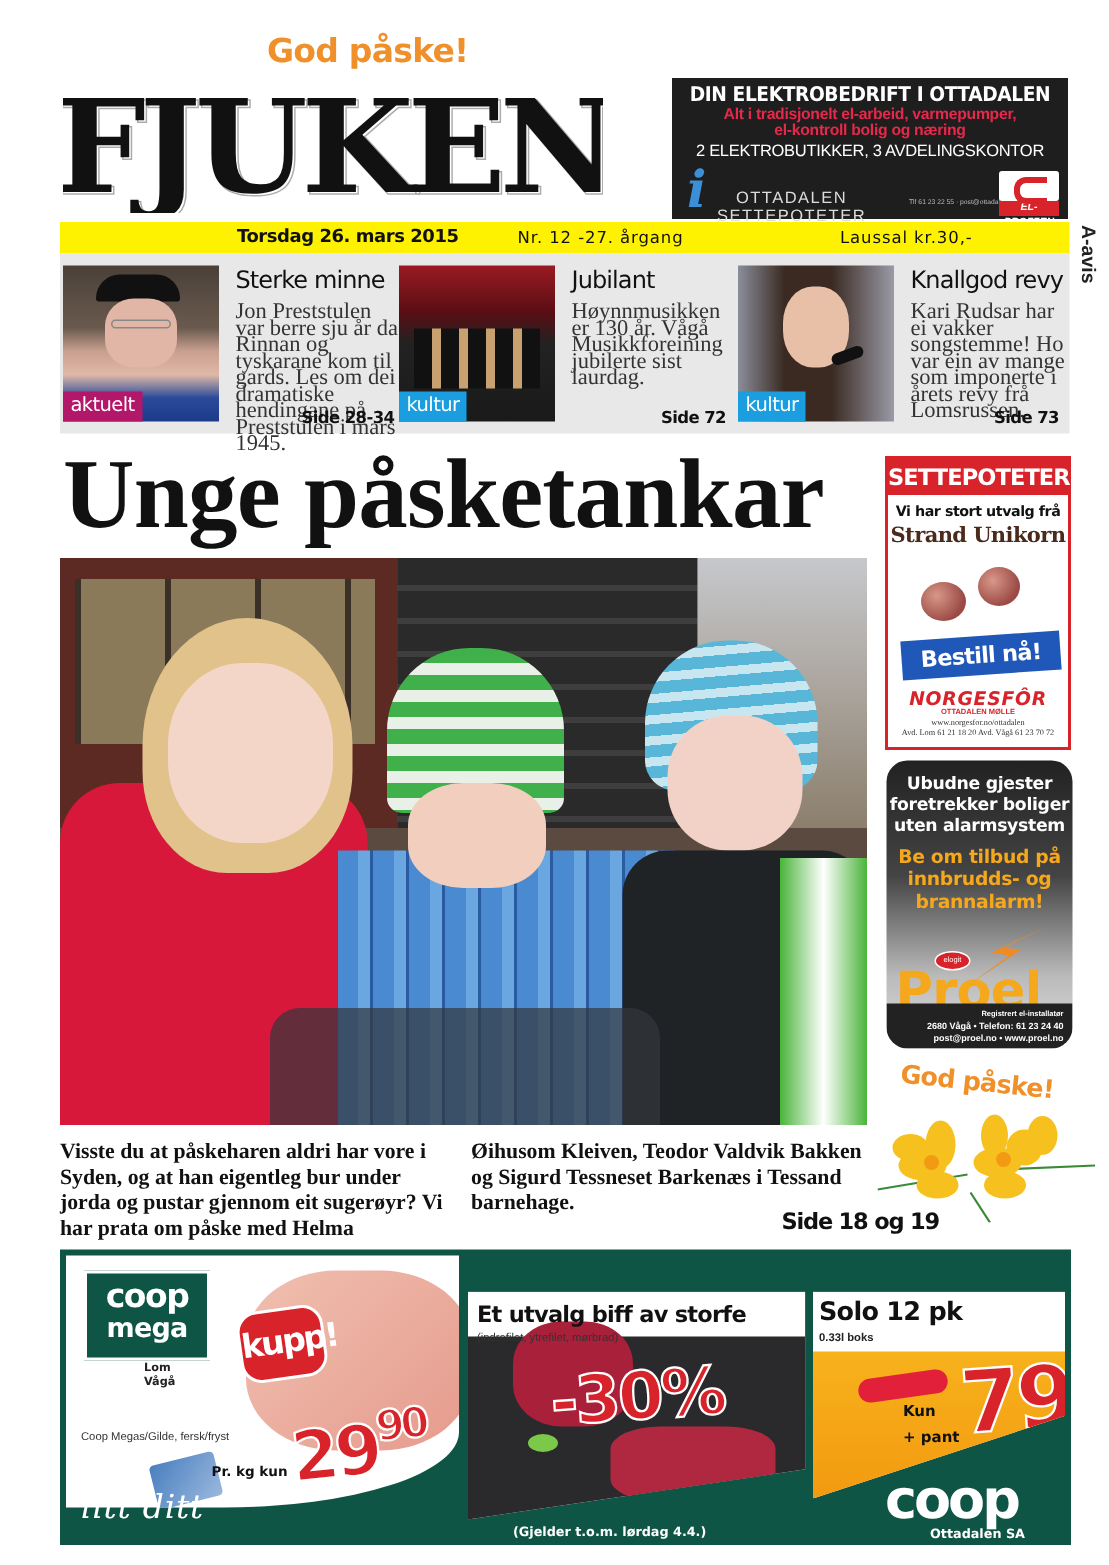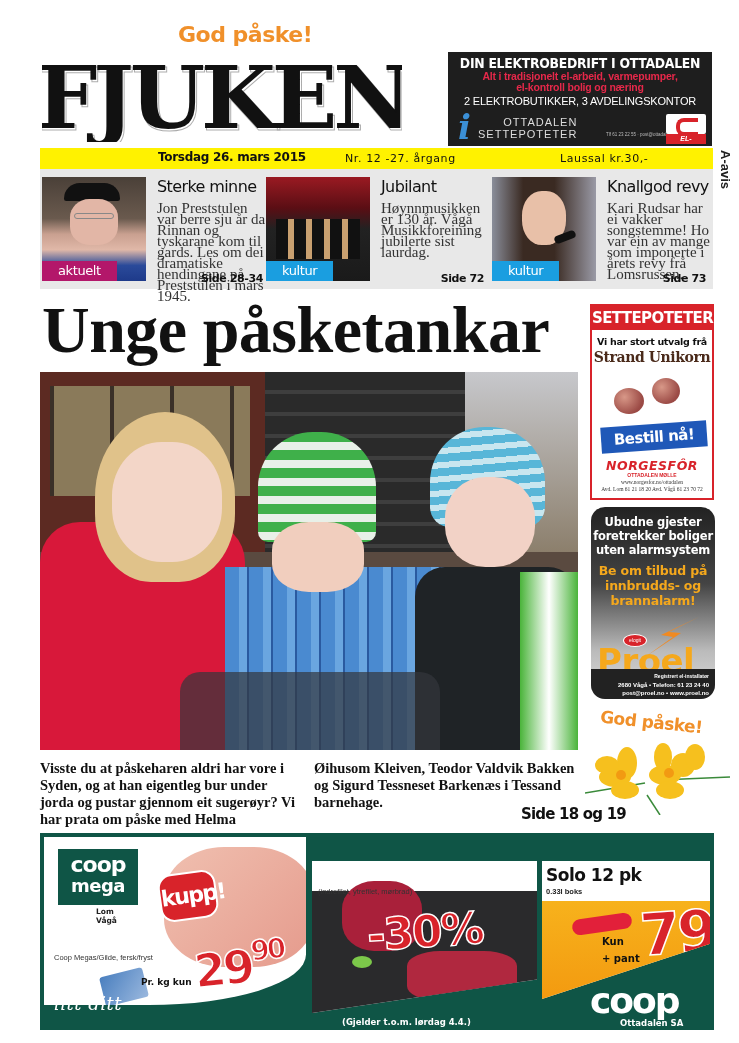--- a/index.html
+++ b/index.html
@@ -10,41 +10,41 @@
 .greeting{left:178px;top:22px;font-family:"DejaVu Sans",sans-serif;font-weight:bold;font-size:22px;color:#f0902a;letter-spacing:-0.5px}
 .logo{left:42px;top:52px;width:360px;height:90px}
 .logo text{font-family:"DejaVu Serif",serif;font-weight:bold}
 
 .elad{left:448px;top:52px;width:264px;height:94px;background:#1e1e1e;color:#fff;text-align:center}
 .elad .l1{font-family:"DejaVu Sans",sans-serif;font-weight:bold;font-size:13.5px;margin-top:3px;letter-spacing:-0.3px;transform:scaleX(.92)}
 .elad .l2,.elad .l3{font-weight:bold;font-size:10.5px;color:#e6284a;line-height:11px;letter-spacing:-0.2px}
 .elad .l4{font-weight:normal;font-size:11px;margin-top:2px;letter-spacing:-0.2px}
 .elad .brand{position:absolute;left:6px;top:58px;height:34px;width:150px}
 .elad .ilogo{position:absolute;left:4px;top:0;font-family:"DejaVu Serif",serif;font-style:italic;font-weight:bold;font-size:34px;color:#3b8fd6;line-height:34px}
-.elad .bt{position:absolute;left:24px;top:6px;font-size:11px;line-height:12px;color:#ddd;text-align:right;letter-spacing:1px}
+.elad .bt{position:absolute;left:24px;top:16px;font-size:11px;line-height:12px;color:#ddd;text-align:center;letter-spacing:1px}
 .elad .contact{position:absolute;left:158px;top:80px;font-size:4.5px;color:#bbb}
 .elad .elp{position:absolute;right:6px;top:62px;width:40px;height:30px}
 .elad .elp .box{height:20px;background:#fff;border-radius:2px;position:relative}
 .elad .elp .box:before{content:"";position:absolute;left:10px;top:4px;width:18px;height:10px;border:4px solid #d8232a;border-right:none;border-radius:8px 0 0 8px}
 .elad .elp .tag{background:#d8232a;color:#fff;font-size:7px;font-style:italic;font-weight:bold;text-align:center;height:10px;line-height:10px}
 
 .dateline{left:40px;top:148px;width:673px;height:21px;background:#fff200;font-family:"DejaVu Sans",sans-serif;font-size:11px}
 .dateline .d{position:absolute;left:118px;top:2px;font-weight:bold;font-size:12px;letter-spacing:-0.3px}
 .dateline .n{position:absolute;left:305px;top:4px;letter-spacing:0.6px}
 .dateline .p{position:absolute;left:520px;top:4px;letter-spacing:0.6px}
 .aavis{left:718px;top:150px;width:16px;height:60px}
 .aavis span{display:block;transform:rotate(90deg);transform-origin:left top;position:absolute;left:15px;top:0;white-space:nowrap;font-size:13px;font-weight:bold;color:#222}
 
 .teasers{left:40px;top:169px;width:673px;height:120px;background:#e8e8e8}
 .teaser{position:absolute;top:8px;height:104px}
 .teaser .img{position:absolute;left:0;top:0;width:104px;height:104px;overflow:hidden}
 .teaser .h{position:absolute;left:115px;top:0;font-family:"DejaVu Sans",sans-serif;font-weight:normal;font-size:16px;letter-spacing:-0.6px}
 .teaser .b{position:absolute;left:115px;top:26px;width:110px;font-family:"Liberation Serif",serif;font-size:15px;line-height:11px;color:#333}
 .teaser .pg{position:absolute;right:4px;bottom:-4px;font-family:"DejaVu Sans",sans-serif;font-weight:bold;font-size:11px;letter-spacing:-0.4px}
-.teaser .tag{position:absolute;left:0;bottom:0;color:#fff;font-family:"DejaVu Sans",sans-serif;font-size:13px;padding:0 16px;height:20px;line-height:20px;letter-spacing:-0.4px}
+.teaser .tag{position:absolute;left:0;bottom:0;color:#fff;font-family:"DejaVu Sans",sans-serif;font-size:13px;padding:0 5px;height:20px;line-height:20px;letter-spacing:-0.4px}
 
 .headline{left:42px;top:292px;font-family:"Liberation Serif",serif;font-weight:bold;font-size:66px;letter-spacing:-0.5px;line-height:76px;color:#111}
 
 .photo{left:40px;top:372px;width:538px;height:378px;overflow:hidden;background:#5a4a40}
 
 .caption{top:760px;font-family:"Liberation Serif",serif;font-weight:bold;font-size:14.5px;line-height:17px;color:#111}
 .sidepg{left:521px;top:805px;font-family:"DejaVu Sans",sans-serif;font-weight:bold;font-size:15px;letter-spacing:-0.8px}
 
 .sette{left:590px;top:304px;width:124px;height:196px;border:2px solid #d8232a;background:#fff}
 .sette .top{background:#d8232a;color:#fff;font-family:"DejaVu Sans",sans-serif;font-weight:bold;font-size:15px;text-align:center;height:24px;line-height:24px;letter-spacing:-0.6px}
@@ -73,21 +73,21 @@
 .coop .cm{position:absolute;left:12px;top:10px;width:84px;height:60px;background:#0f5546;border:2px solid #fff;color:#fff;font-family:"DejaVu Sans",sans-serif;font-weight:bold;text-align:center}
 .coop .cm .a{font-size:22px;line-height:24px;margin-top:4px;letter-spacing:-1px}
 .coop .cm .b{font-size:18px;line-height:18px;letter-spacing:-0.5px}
 .coop .loc{position:absolute;left:52px;top:70px;font-family:"DejaVu Sans",sans-serif;font-weight:bold;font-size:7.5px;line-height:9px;color:#222}
 .coop .prod{position:absolute;left:10px;top:93px;font-family:"DejaVu Sans",sans-serif;font-weight:bold;font-size:18px;color:#111;letter-spacing:-0.6px}
 .coop .sub{position:absolute;left:10px;top:116px;font-size:7.5px;color:#333}
 .coop .kg{position:absolute;left:97px;top:140px;font-family:"DejaVu Sans",sans-serif;font-weight:bold;font-size:9px}
 .coop .kupp{position:absolute;left:115px;top:35px;width:58px;height:48px;background:#d8232a;border-radius:14px;transform:rotate(-8deg);border:2px solid #fff;color:#fff;font-family:"DejaVu Sans",sans-serif;font-weight:bold;font-size:22px;line-height:44px;text-align:center;letter-spacing:-1.5px}
 .coop .price1{position:absolute;left:150px;top:103px;font-family:"DejaVu Sans",sans-serif;font-weight:bold;font-size:46px;color:#d8232a;transform:rotate(-6deg);letter-spacing:-3px;-webkit-text-stroke:1.5px #fff}
 .coop .price1 sup{font-size:28px;vertical-align:top;position:relative;top:-4px}
-.coop .litt{position:absolute;left:14px;top:160px;font-family:"DejaVu Serif",serif;font-style:italic;font-size:18px;color:#fff;letter-spacing:0.5px}
+.coop .litt{position:absolute;left:14px;top:160px;font-family:"DejaVu Serif",serif;font-style:italic;font-size:22px;color:#fff;letter-spacing:0.5px}
 .coop .card{position:absolute;left:58px;top:135px;width:44px;height:30px;background:linear-gradient(135deg,#4a7fbf,#9ab8de);transform:rotate(-14deg);border-radius:3px}
 .coop .h2{position:absolute;font-family:"DejaVu Sans",sans-serif;font-weight:bold;font-size:15px;color:#111;letter-spacing:-0.5px}
 .coop .pct{position:absolute;left:55px;top:45px;font-family:"DejaVu Sans",sans-serif;font-weight:bold;font-size:44px;color:#d8232a;letter-spacing:-2px;-webkit-text-stroke:1.5px #fff;transform:rotate(-4deg)}
 .coop .gj{position:absolute;left:302px;top:184px;font-family:"DejaVu Sans",sans-serif;font-weight:bold;font-size:8.5px;color:#fff}
 .coop .p79{position:absolute;left:98px;top:38px;font-family:"DejaVu Sans",sans-serif;font-weight:bold;font-size:58px;color:#d8232a;letter-spacing:-3px;-webkit-text-stroke:1.5px #fff;transform:rotate(-4deg)}
 .coop .kun{position:absolute;left:60px;top:75px;font-family:"DejaVu Sans",sans-serif;font-weight:bold;font-size:10px;color:#111}
 .coop .pant{position:absolute;left:60px;top:92px;font-family:"DejaVu Sans",sans-serif;font-weight:bold;font-size:10px;color:#111}
 .coop .clogo{position:absolute;left:550px;top:150px;font-family:"DejaVu Sans",sans-serif;font-weight:bold;font-size:36px;color:#fff;letter-spacing:-2px;line-height:36px}
 .coop .ott{position:absolute;left:580px;top:185px;font-family:"DejaVu Sans",sans-serif;font-weight:bold;font-size:8.5px;color:#fff}
 </style>
@@ -254,20 +254,21 @@
     <div class="kg">Pr. kg kun</div>
     <div class="price1"><span>29</span><sup>90</sup></div>
   </div>
   <div class="litt">litt ditt</div>
 
   <div class="panel" style="left:272px;top:28px;width:225px;height:152px;clip-path:polygon(0 0,100% 0,100% 78%,0 100%)">
     <div style="position:absolute;left:0;top:30px;width:225px;height:122px;background:#2a2a2c"></div>
     <div style="position:absolute;left:30px;top:20px;width:80px;height:70px;background:#a9203a;border-radius:40%"></div>
     <div style="position:absolute;left:95px;top:90px;width:110px;height:50px;background:#b0283f;border-radius:30%"></div>
     <div style="position:absolute;left:40px;top:95px;width:20px;height:12px;background:#7cc84a;border-radius:50%"></div>
+    <div class="h2" style="left:6px;top:6px">Et utvalg biff av storfe</div>
     <div style="position:absolute;left:6px;top:26px;font-size:7.5px;color:#333">(indrefilet, ytrefilet, mørbrad)</div>
     <div class="pct">-30%</div>
   </div>
   <div class="gj">(Gjelder t.o.m. lørdag 4.4.)</div>
 
   <div class="panel" style="left:502px;top:28px;width:168px;height:138px;clip-path:polygon(0 0,100% 0,100% 60%,0 100%)">
     <div style="position:absolute;left:0;top:40px;width:168px;height:98px;background:linear-gradient(180deg,#f7b21c,#f39a10)"></div>
     <div style="position:absolute;left:30px;top:55px;width:60px;height:16px;background:#e2203a;border-radius:8px;transform:rotate(-8deg)"></div>
     <div class="h2" style="left:4px;top:4px;font-size:17px">Solo 12 pk</div>
     <div style="position:absolute;left:4px;top:26px;font-size:7.5px;font-weight:bold;color:#222">0.33l boks</div>

